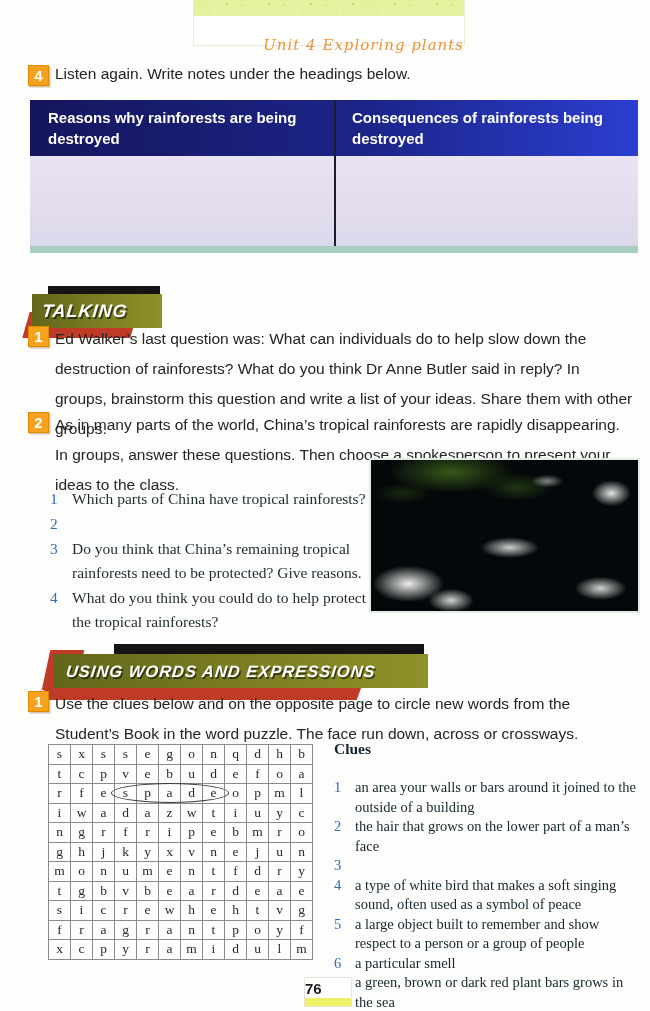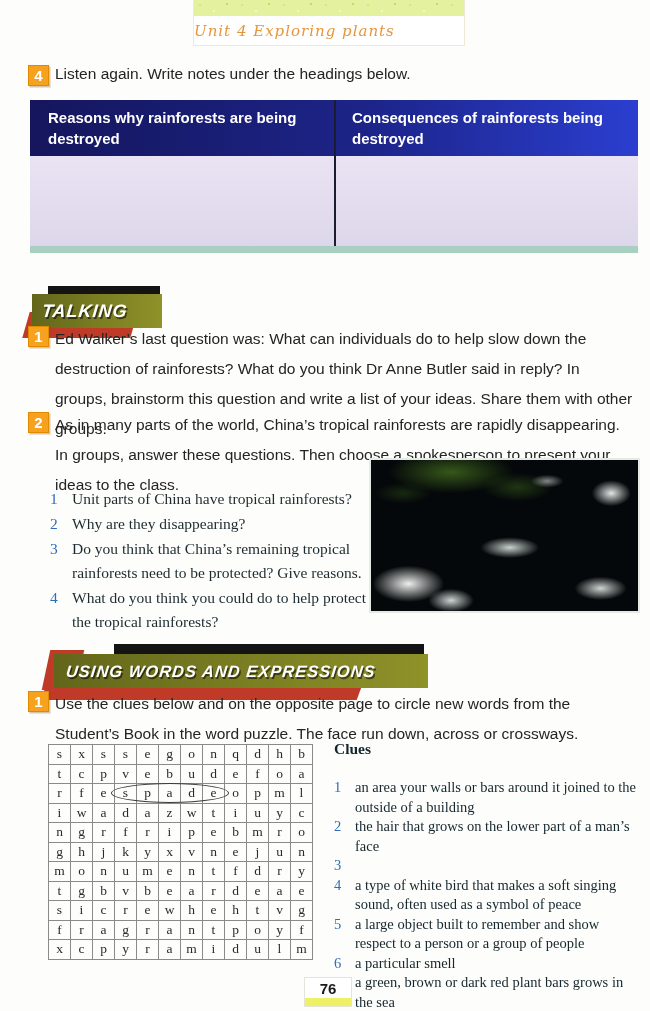--- a/index.html
+++ b/index.html
@@ -7,21 +7,21 @@
         font-family:"Liberation Sans",sans-serif;color:#242424;}
 
   
   .unit-banner{position:absolute;left:193px;top:0;width:272px;height:46px;
                background:#ffffff;border:1px solid #efe9d6;border-top:none;box-sizing:border-box;}
   .unit-banner .strip{height:16px;background-color:#e4f19e;
       background-image:radial-gradient(circle 2px at 6px 5px,#cdea7a 60%,transparent 61%),
                        radial-gradient(circle 2px at 20px 11px,#f2f9c4 60%,transparent 61%),
                        radial-gradient(circle 2px at 33px 4px,#b9e15e 60%,transparent 61%);
       background-size:42px 16px;}
-  .unit-banner .title{display:block;text-align:left;margin-top:6px;
+  .unit-banner .title{display:block;text-align:right;margin-top:20px;
       font-family:"DejaVu Serif",serif;font-style:italic;font-size:15px;
       color:var(--banner-orange);letter-spacing:1px;}
 
   
   .task{position:absolute;display:flex;align-items:flex-start;}
   .badge{flex:0 0 auto;width:21px;height:21px;margin-right:6px;margin-top:2px;
          background:var(--badge-orange);border:1px solid #e08a00;box-sizing:border-box;
          color:#ffffff;font-weight:bold;font-size:15px;line-height:19px;text-align:center;
          box-shadow:1.5px 1.5px 0 rgba(120,70,0,0.30);}
   .task-text{font-size:15.5px;line-height:30px;color:#242424;}
@@ -84,21 +84,21 @@
   
   .clues{position:absolute;left:334px;top:740px;width:306px;
          font-family:"Liberation Serif",serif;color:#15272e;}
   .clues-heading{font-weight:bold;font-size:15.5px;margin-bottom:20px;}
   .clue-row{display:flex;}
   .clue-num{flex:0 0 21px;color:var(--clue-blue);font-size:14.5px;line-height:19.5px;}
   .clue-text{font-size:14.5px;line-height:19.5px;}
 
   
   .page-tab{position:absolute;left:304px;top:977px;width:48px;height:30px;
-      background:#ffffff;border:1px solid #e4e4da;box-sizing:border-box;text-align:center;}
+      background:#ffffff;border:1px solid #e4e4da;box-sizing:border-box;}
   .page-tab .num{display:block;font-weight:bold;font-size:15px;color:#1a1a1a;margin-top:2px;}
   .page-tab .yellow{position:absolute;left:0;bottom:0;width:100%;height:8px;background:var(--tab-yellow);}
 </style>
 </head>
 <body>
 
 <div class="page">
 
   <div class="unit-banner">
     <div class="strip"></div>
@@ -137,25 +137,24 @@
   </div>
 
   <div class="task" style="left:28px;top:410px;width:606px;">
     <span class="badge">2</span>
     <span class="task-text">As in many parts of the world, China’s tropical rainforests are rapidly disappearing. In groups, answer these questions. Then choose a spokesperson to present your ideas to the class.</span>
   </div>
 
   <div class="questions">
       <div class="q-row">
         <span class="q-num">1</span>
-        <span class="q-text">Unit parts of China have tropical rainforests?</span>
+        <span class="q-text">Which parts of China have tropical rainforests?</span>
       </div>
       <div class="q-row">
         <span class="q-num">2</span>
-        <span class="q-text">Why are they disappearing?</span>
       </div>
       <div class="q-row">
         <span class="q-num">3</span>
         <span class="q-text">Do you think that China’s remaining tropical rainforests need to be protected? Give reasons.</span>
       </div>
       <div class="q-row">
         <span class="q-num">4</span>
         <span class="q-text">What do you think you could do to help protect the tropical rainforests?</span>
       </div>
     </div>

